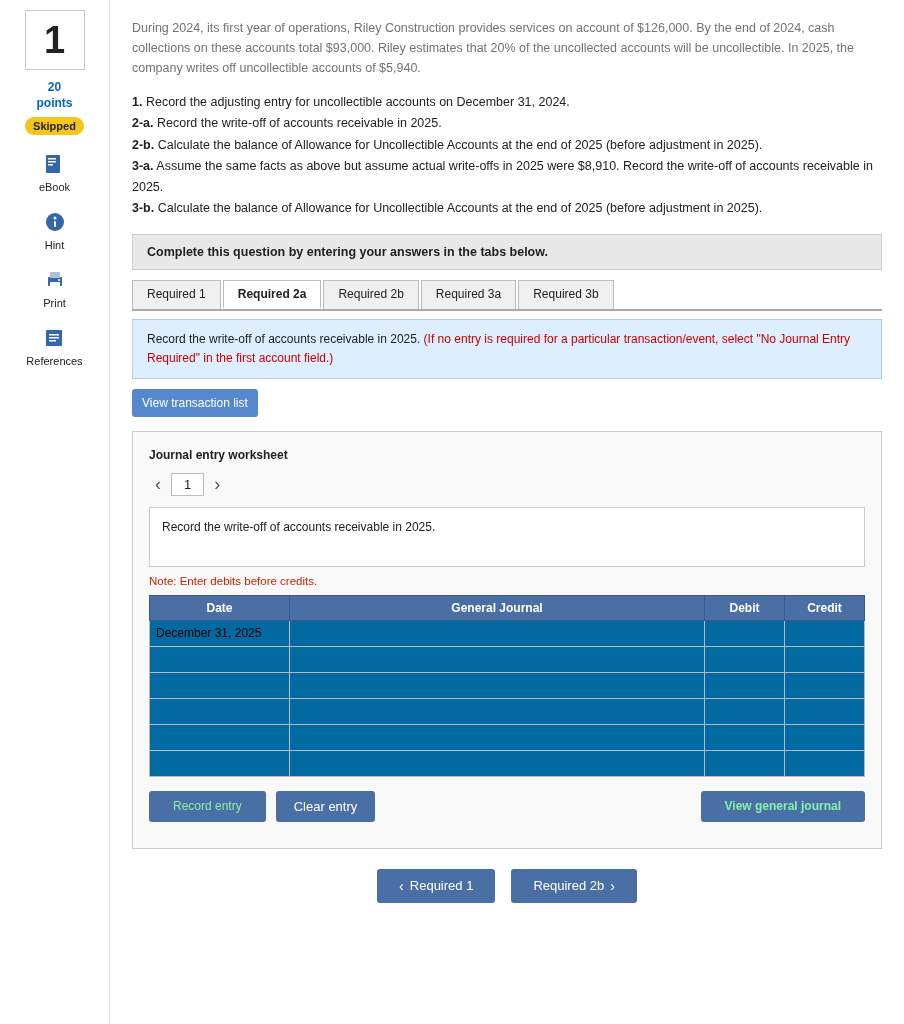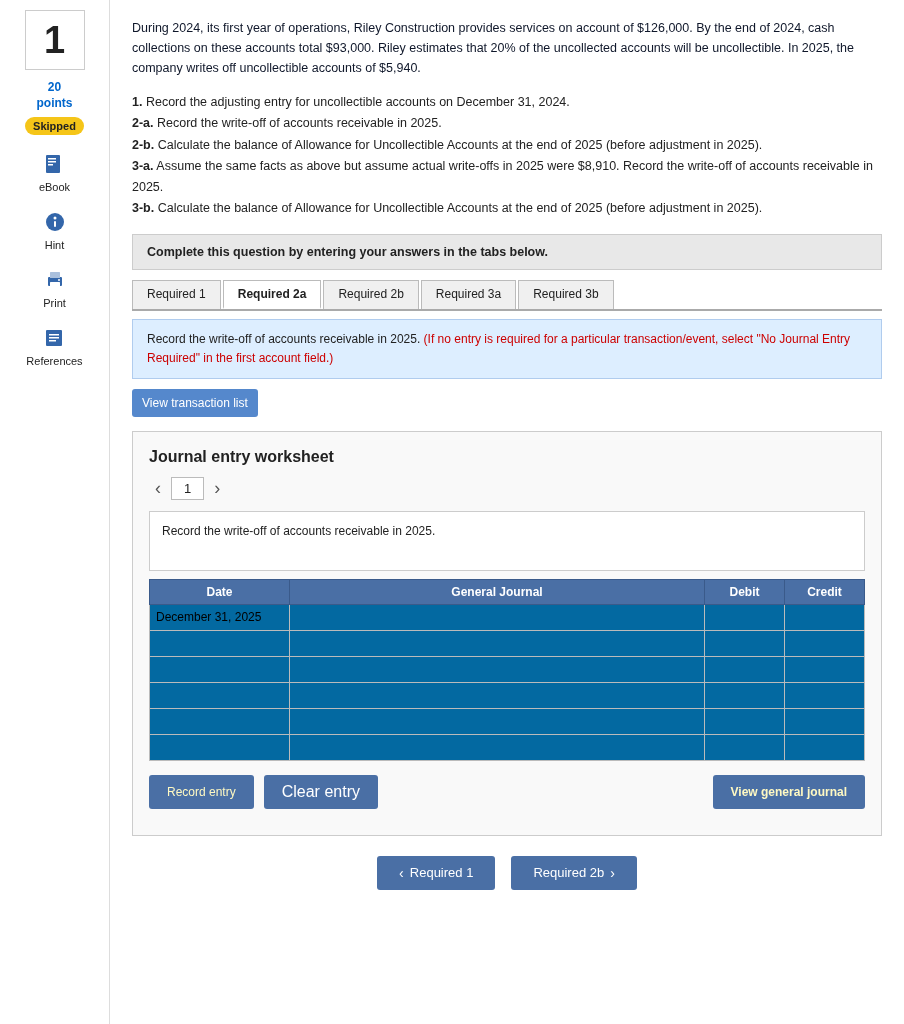--- a/index.html
+++ b/index.html
@@ -76,21 +76,21 @@
     }
     
     .main-content {
       flex: 1;
       padding: 18px 22px 30px 22px;
     }
     .problem-text {
       font-size: 12.5px;
       line-height: 1.6;
       margin-bottom: 14px;
-      color: #0f172a;
+      color: #737373;
     }
     .required-list {
       margin-bottom: 14px;
     }
     .required-list p {
       font-size: 12.5px;
       line-height: 1.7;
     }
     .required-list .bold {
       font-weight: bold;
@@ -148,21 +148,21 @@
       border-radius: 3px;
     }
     
     .worksheet-box {
       border: 1px solid #ccc;
       background: #f9f9f9;
       padding: 16px;
       margin-bottom: 16px;
     }
     .worksheet-title {
-      font-size: 16px;
+      font-size: 12px;
       font-weight: bold;
       margin-bottom: 10px;
     }
     .worksheet-nav {
       display: flex;
       align-items: center;
       margin-bottom: 10px;
     }
     .nav-arrow {
       background: none;
@@ -230,33 +230,33 @@
       width: 80px;
     }
     
     .btn-row {
       display: flex;
       gap: 10px;
       margin-bottom: 10px;
     }
     .btn-primary {
       background: #4a6fa5;
-      color: #fef9c3;
+      color: #86efac;
       border: none;
-      padding: 8px 18px;
+      padding: 8px 24px;
       font-size: 12px;
       cursor: pointer;
       border-radius: 3px;
     }
     .btn-secondary {
       background: #4a6fa5;
       color: #fff;
       border: none;
       padding: 8px 18px;
-      font-size: 16px;
+      font-size: 13px;
       cursor: pointer;
       border-radius: 3px;
     }
     
     .bottom-nav {
       display: flex;
       justify-content: center;
       gap: 16px;
       margin-top: 20px;
     }
@@ -396,20 +396,21 @@
         <div class="page-number-box">
           <span>1</span>
         </div>
         <button class="nav-arrow">›</button>
       </div>
 
       <div class="entry-description-box">
         <span>Record the write-off of accounts receivable in 2025.</span>
       </div>
 
+      <p class="note-text">Note: Enter debits before credits.</p>
 
       <table class="journal-table">
         <thead>
           <tr>
             <th class="date-cell">
               <span>Date</span>
             </th>
             <th class="journal-cell">
               <span>General Journal</span>
             </th>

